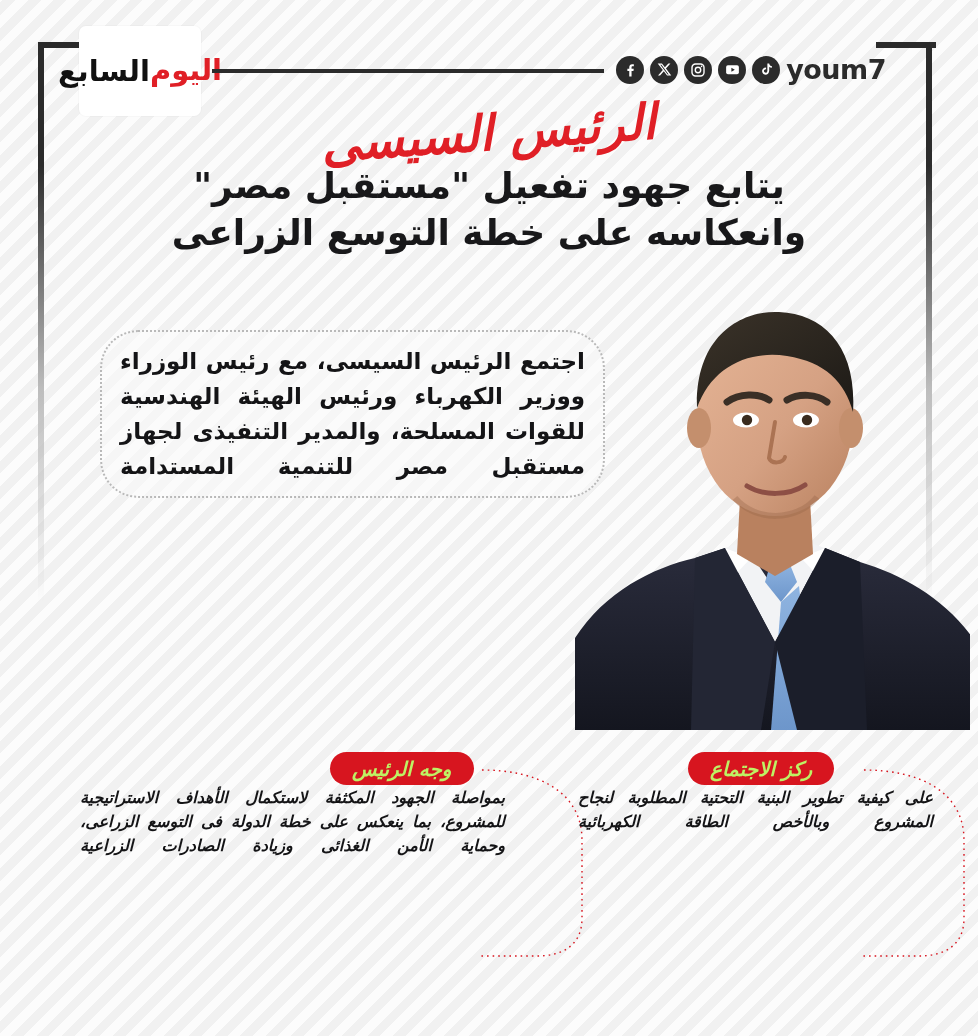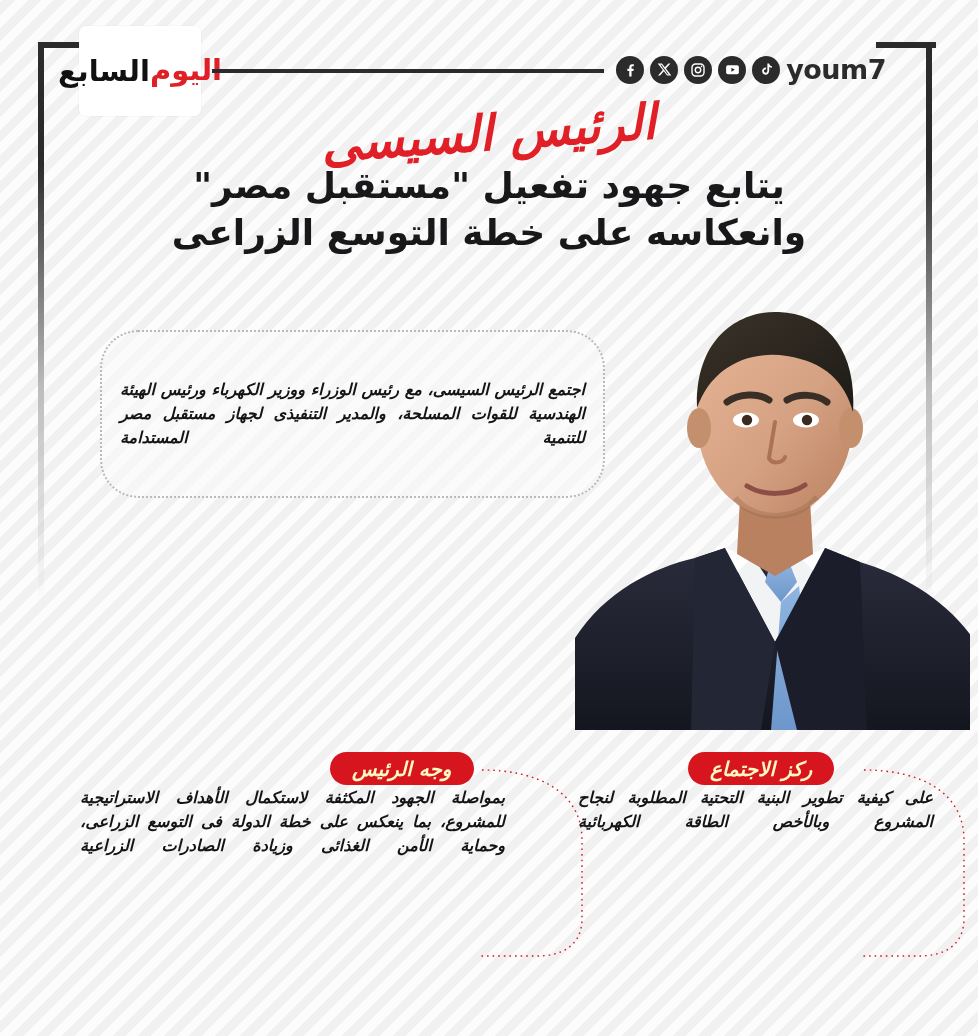--- a/index.html
+++ b/index.html
@@ -188,22 +188,21 @@
     border: 2px dotted #b9b9b9;
     border-radius: 38px;
     background: rgba(249,249,249,0.55);
     direction: rtl;
     display: flex;
     align-items: center;
   }
   .bubble p {
     font-family: "DejaVu Sans", sans-serif;
     font-weight: 700;
-    font-style: italic;
-    font-size: 16px;
+    font-size: 23px;
     line-height: 1.52;
     color: #141416;
     text-align: justify;
     text-align-last: justify;
     width: 100%;
     padding: 0 18px;
     letter-spacing: -0.3px;
   }
   #bubble-1 {
     left: 100px; top: 330px;
@@ -218,21 +217,21 @@
   .panel {
     position: absolute;
     direction: rtl;
   }
   .panel .badge {
     position: absolute;
     top: 0;
     height: 33px;
     border-radius: 17px;
     background: #d7151f;
-    color: #fef9c3;
+    color: #bef264;
     display: flex;
     align-items: center;
     justify-content: center;
     padding: 0 22px;
     font-family: "DejaVu Sans", sans-serif;
     font-weight: 700;
     font-style: italic;
     font-size: 20px;
     letter-spacing: -0.3px;
     white-space: nowrap;

